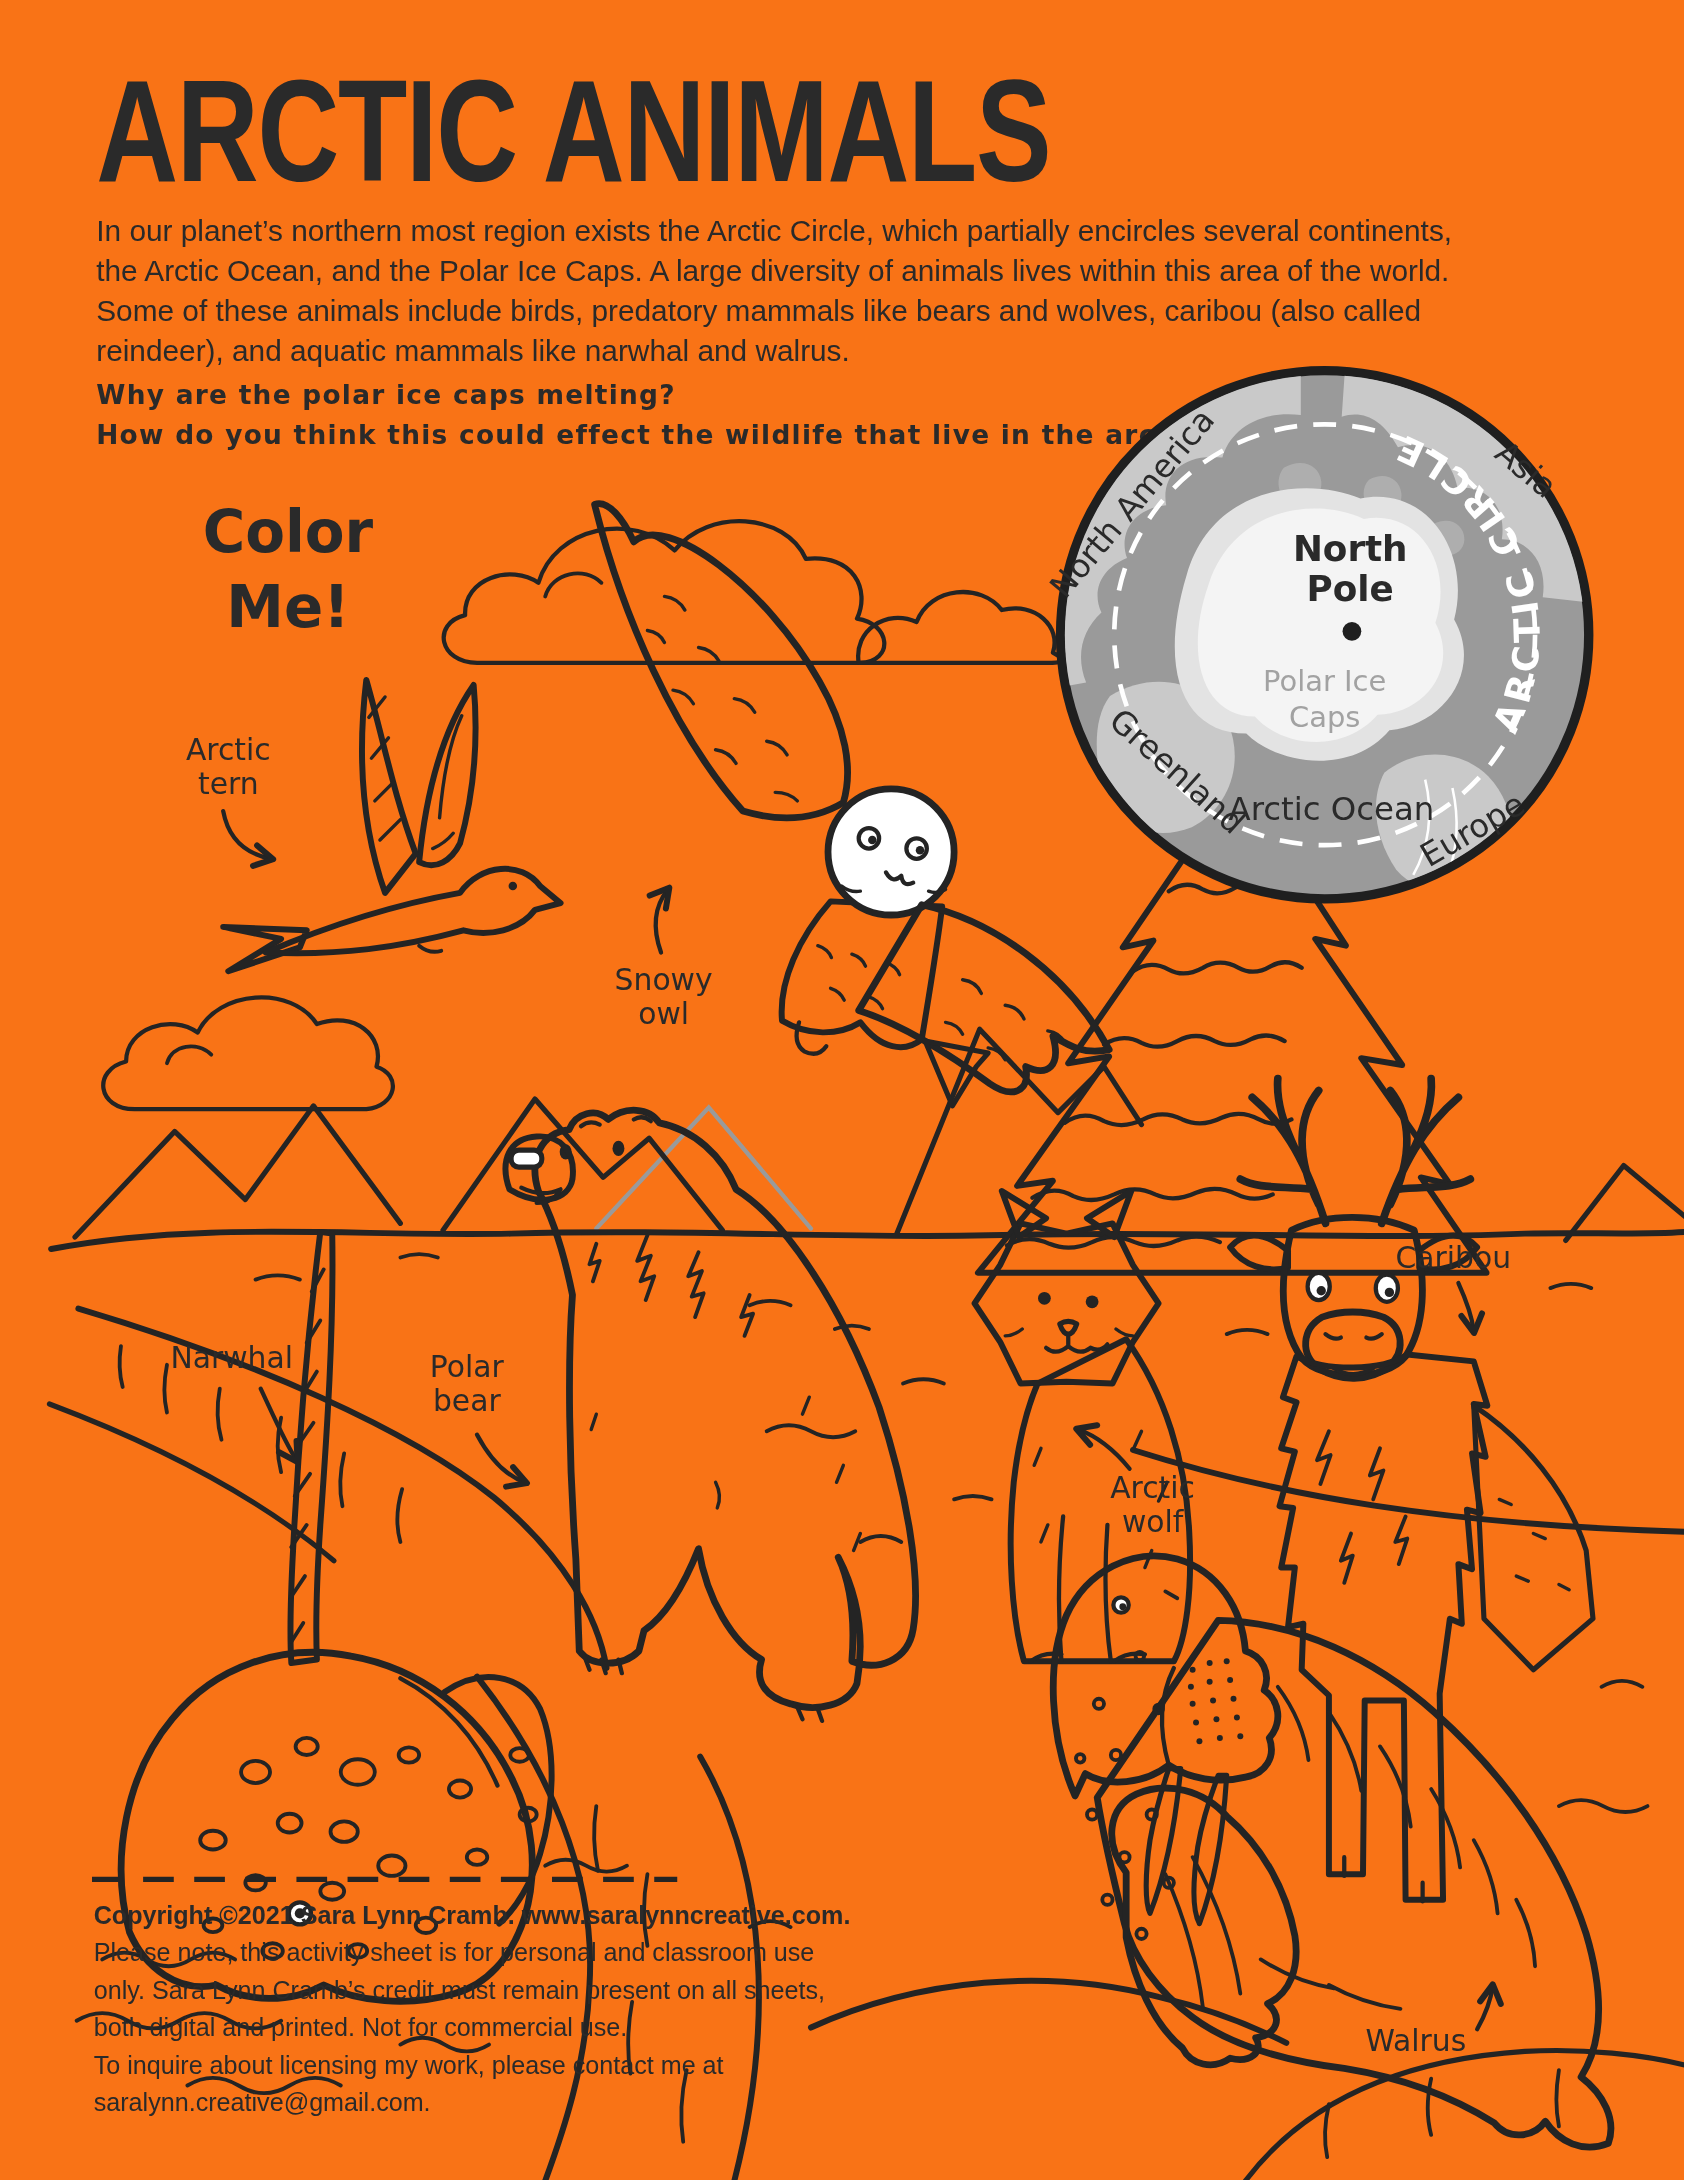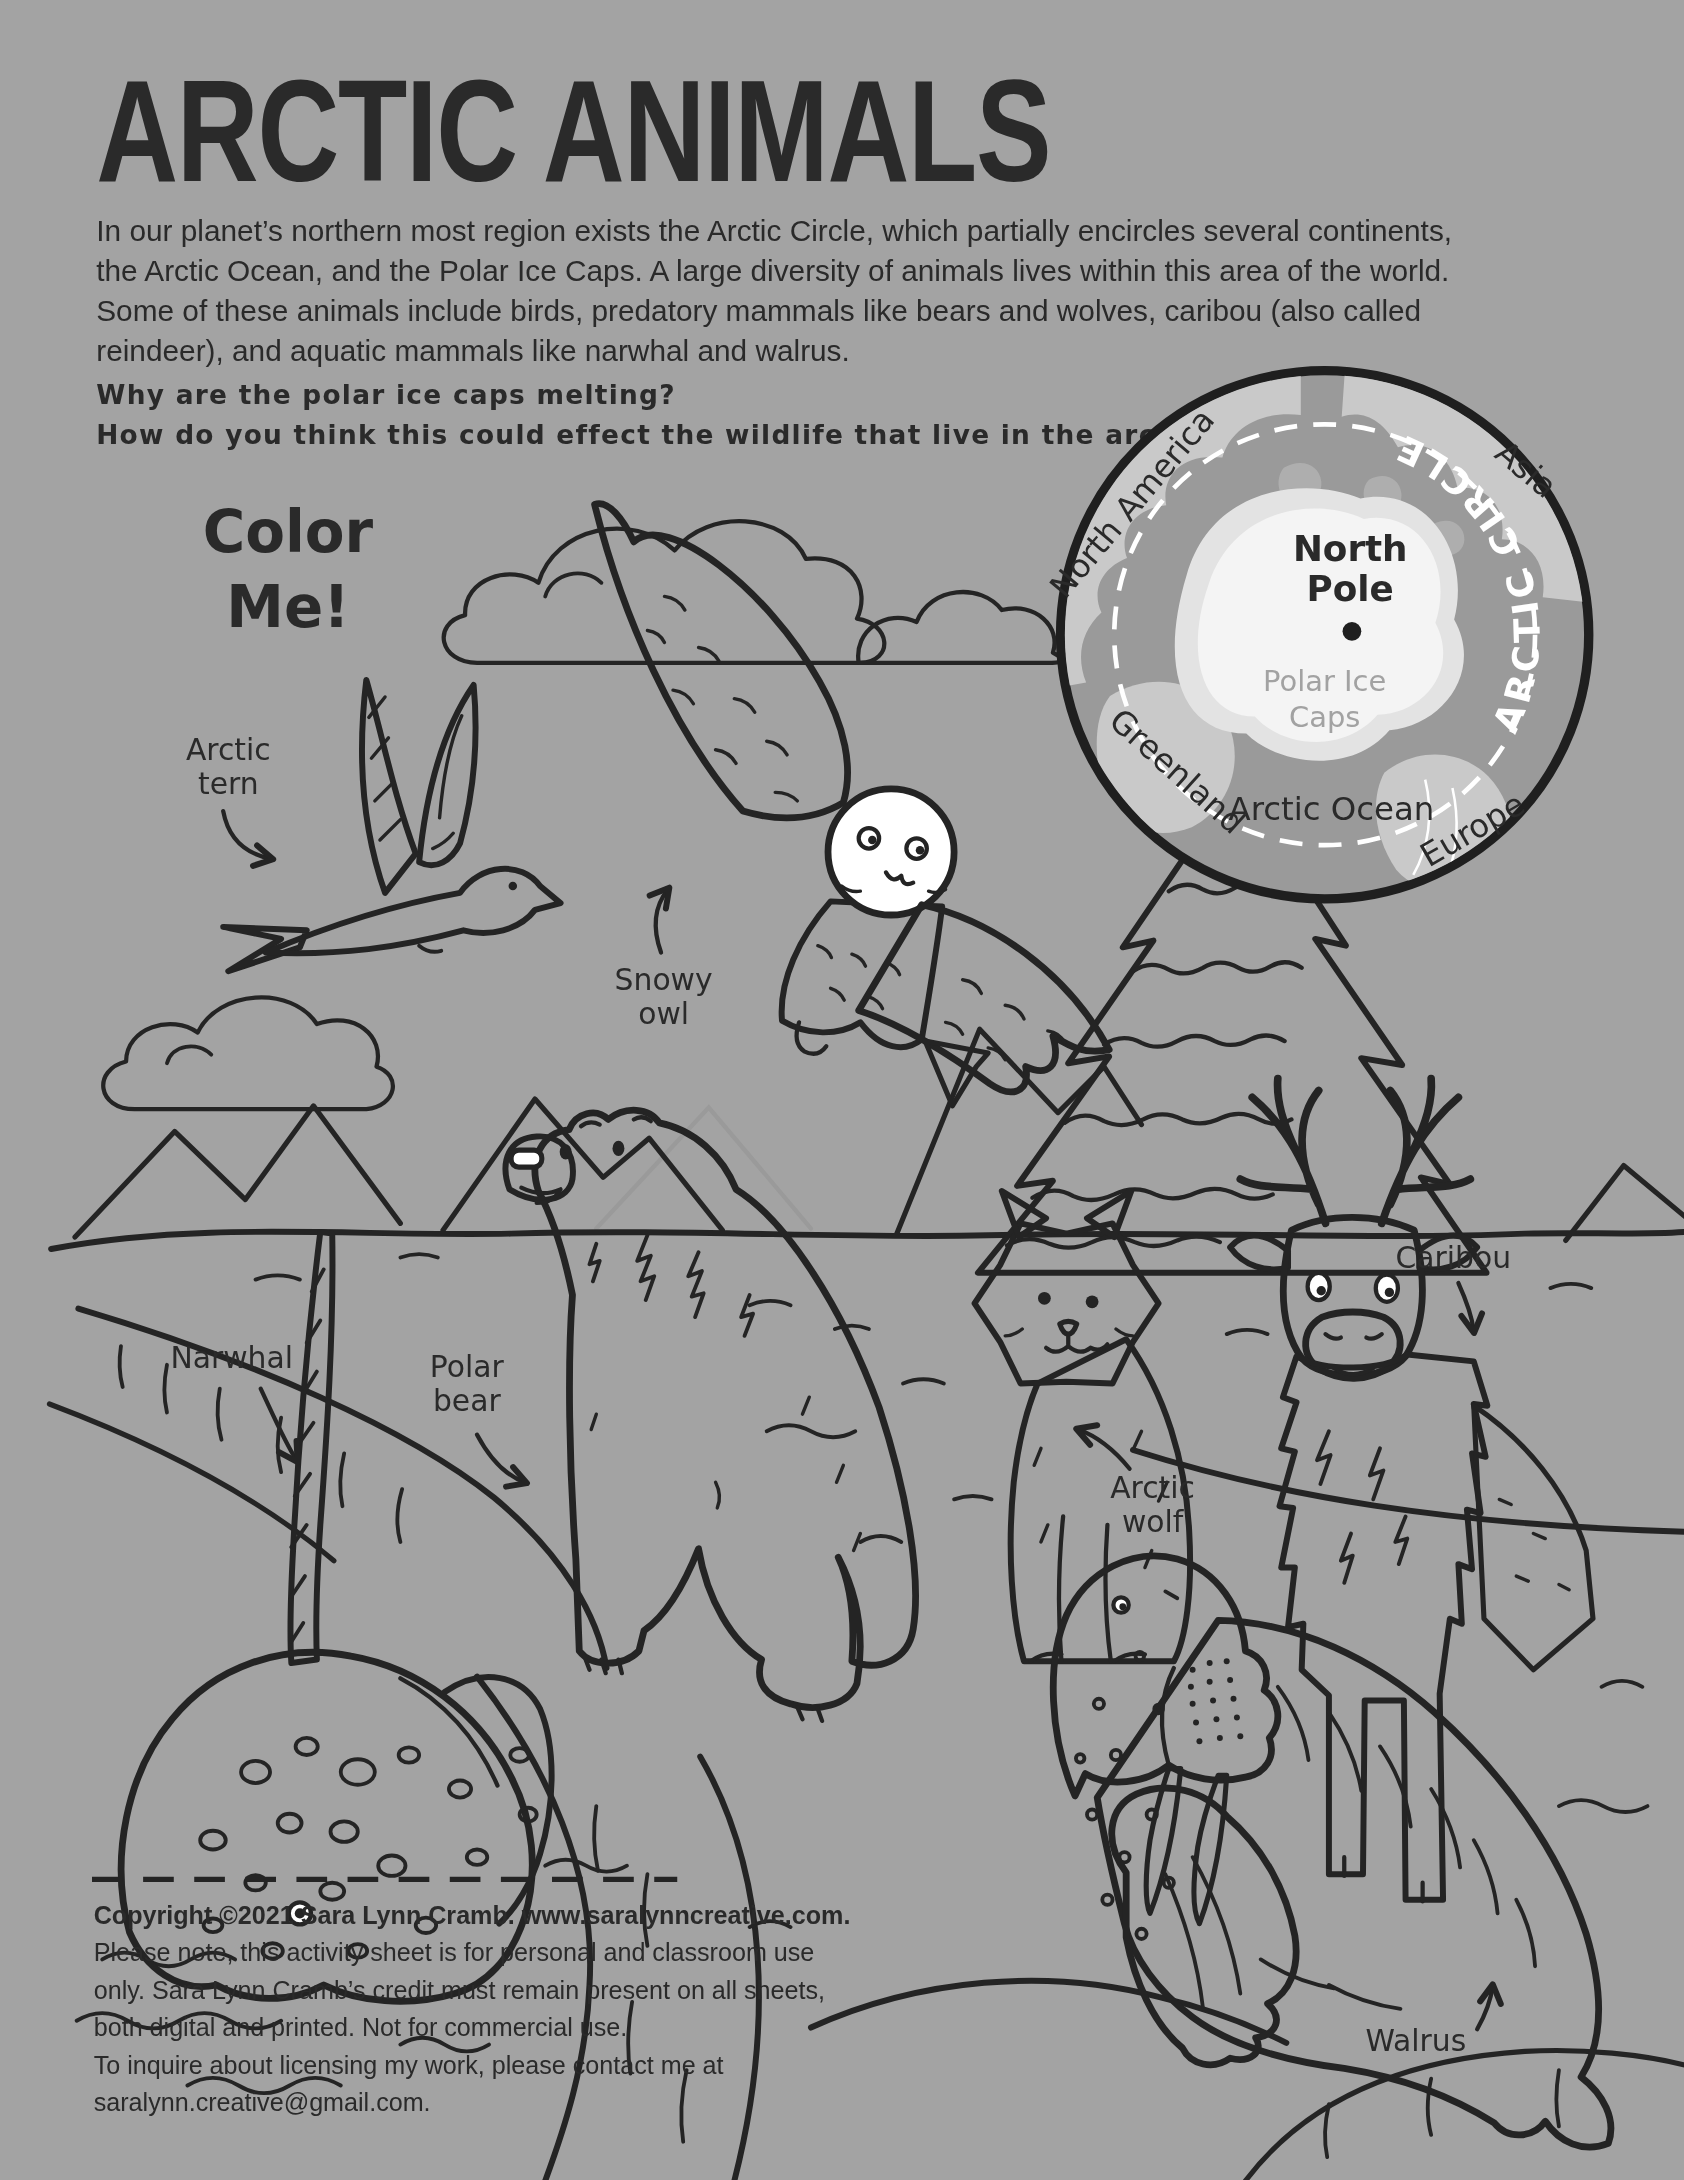--- a/index.html
+++ b/index.html
@@ -1,19 +1,19 @@
 <!DOCTYPE html>
 <html style="font-size:13.6px"><head>
 <meta charset="utf-8">
 <style>
   html,body{margin:0;padding:0;background:#888;}
   .page{
     position:relative;
     width:1685px;height:2181px;
-    background:#a3a3a3;
+    background:#f97316;
     font-family:"Liberation Sans",sans-serif;
     overflow:hidden;
   }
   .page svg{position:absolute;inset:0;display:block;}
   text{user-select:none;}
   .ink{stroke:#242424;fill:none;stroke-linecap:round;stroke-linejoin:round;}
   .body-txt{font-family:"Liberation Sans",sans-serif;fill:#2a2a2a;}
   .hand-txt{font-family:"DejaVu Sans",sans-serif;fill:#2a2a2a;}
 </style>
 </head>

